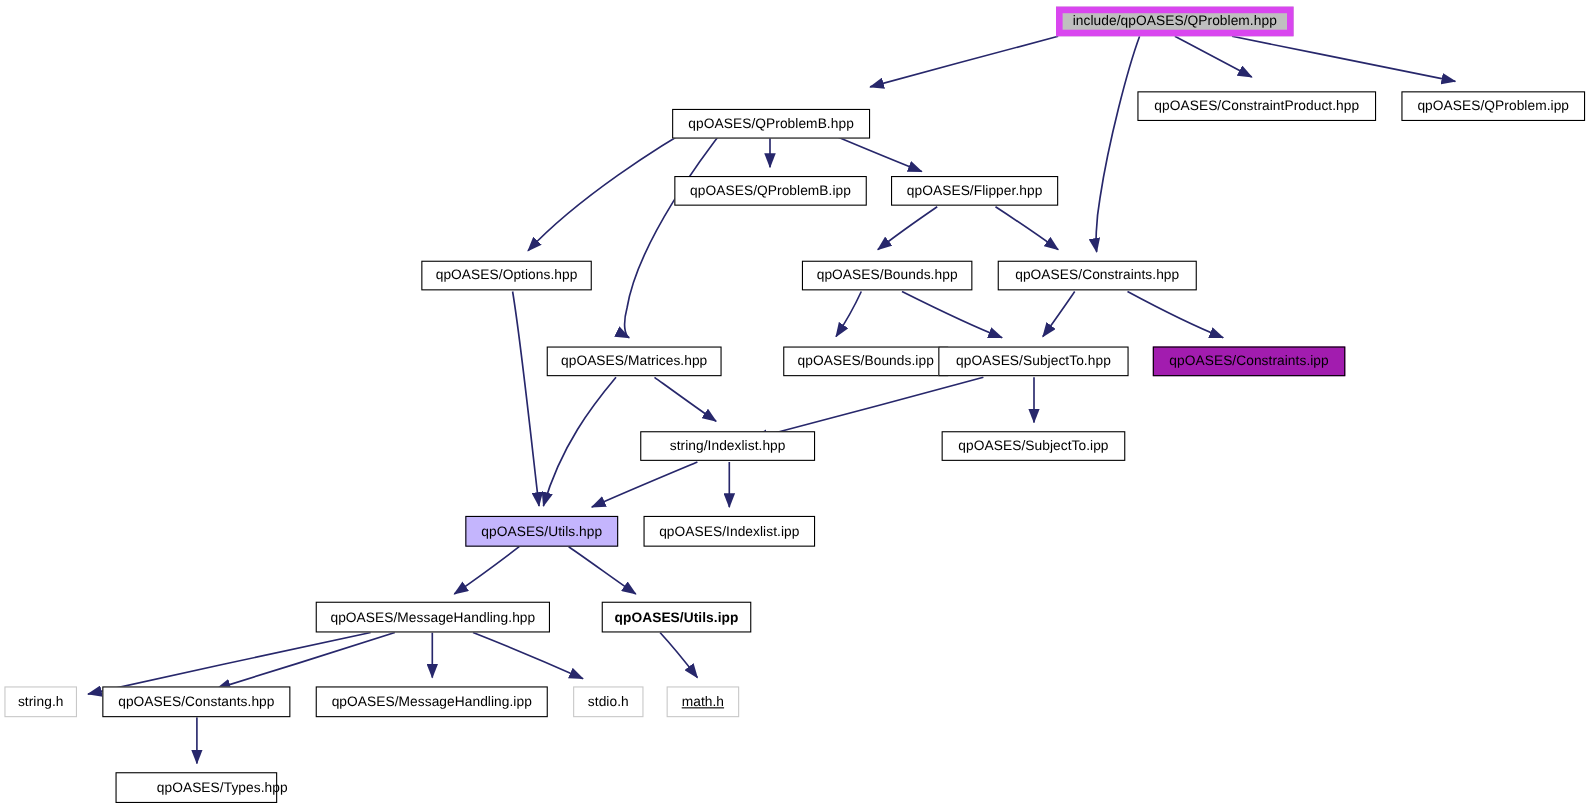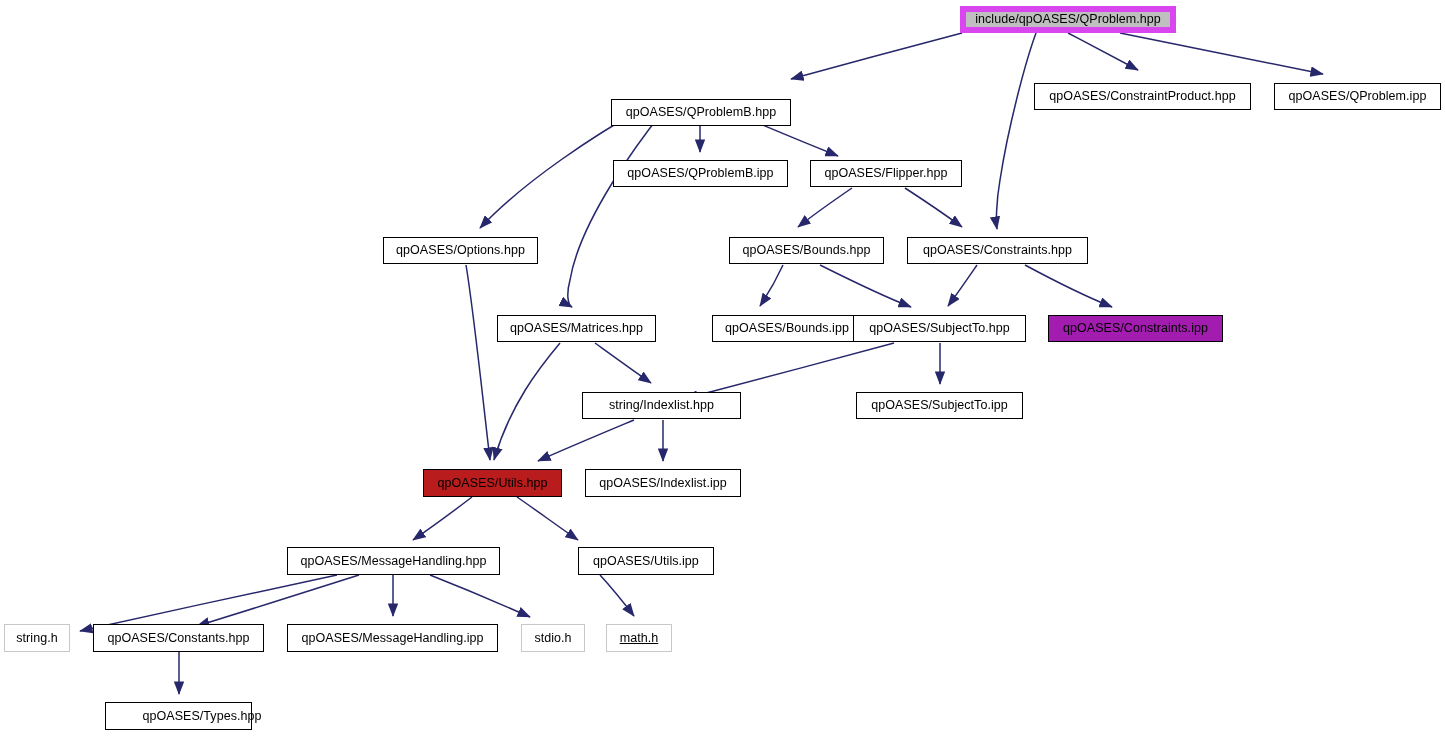--- a/index.html
+++ b/index.html
@@ -132,30 +132,30 @@
       </div>
       <div class="node" style="left: 1048px; top: 315px; width: 175px; height: 27px; background: #a21caf; border-color: rgb(0, 0, 0);">
         <span class="node-label">qpOASES/Constraints.ipp</span>
       </div>
       <div class="node" style="left: 582px; top: 392px; width: 159px; height: 27px; background: rgb(255, 255, 255); border-color: rgb(0, 0, 0);">
         <span class="node-label">string/Indexlist.hpp</span>
       </div>
       <div class="node" style="left: 856px; top: 392px; width: 167px; height: 27px; background: rgb(255, 255, 255); border-color: rgb(0, 0, 0);">
         <span class="node-label">qpOASES/SubjectTo.ipp</span>
       </div>
-      <div class="node" style="left: 423px; top: 469px; width: 139px; height: 28px; background: #b91c1c; border-color: rgb(0, 0, 0);">
+      <div class="node" style="left: 423px; top: 469px; width: 139px; height: 28px; background: #c4b5fd; border-color: rgb(0, 0, 0);">
         <span class="node-label">qpOASES/Utils.hpp</span>
       </div>
       <div class="node" style="left: 585px; top: 469px; width: 156px; height: 28px; background: rgb(255, 255, 255); border-color: rgb(0, 0, 0);">
         <span class="node-label">qpOASES/Indexlist.ipp</span>
       </div>
       <div class="node" style="left: 287px; top: 547px; width: 213px; height: 28px; background: rgb(255, 255, 255); border-color: rgb(0, 0, 0);">
         <span class="node-label">qpOASES/MessageHandling.hpp</span>
       </div>
-      <div class="node" style="left: 578px; top: 547px; width: 136px; height: 28px; background: rgb(255, 255, 255); border-color: rgb(0, 0, 0);">
+      <div class="node" style="left: 547px; top: 547px; width: 136px; height: 28px; background: rgb(255, 255, 255); border-color: rgb(0, 0, 0); font-weight: bold;">
         <span class="node-label">qpOASES/Utils.ipp</span>
       </div>
       <div class="node system" style="left: 4px; top: 624px; width: 66px; height: 28px; background: rgb(255, 255, 255); border-color: rgb(200, 200, 200);">
         <span class="node-label">string.h</span>
       </div>
       <div class="node" style="left: 93px; top: 624px; width: 171px; height: 28px; background: rgb(255, 255, 255); border-color: rgb(0, 0, 0);">
         <span class="node-label">qpOASES/Constants.hpp</span>
       </div>
       <div class="node" style="left: 287px; top: 624px; width: 211px; height: 28px; background: rgb(255, 255, 255); border-color: rgb(0, 0, 0);">
         <span class="node-label">qpOASES/MessageHandling.ipp</span>

